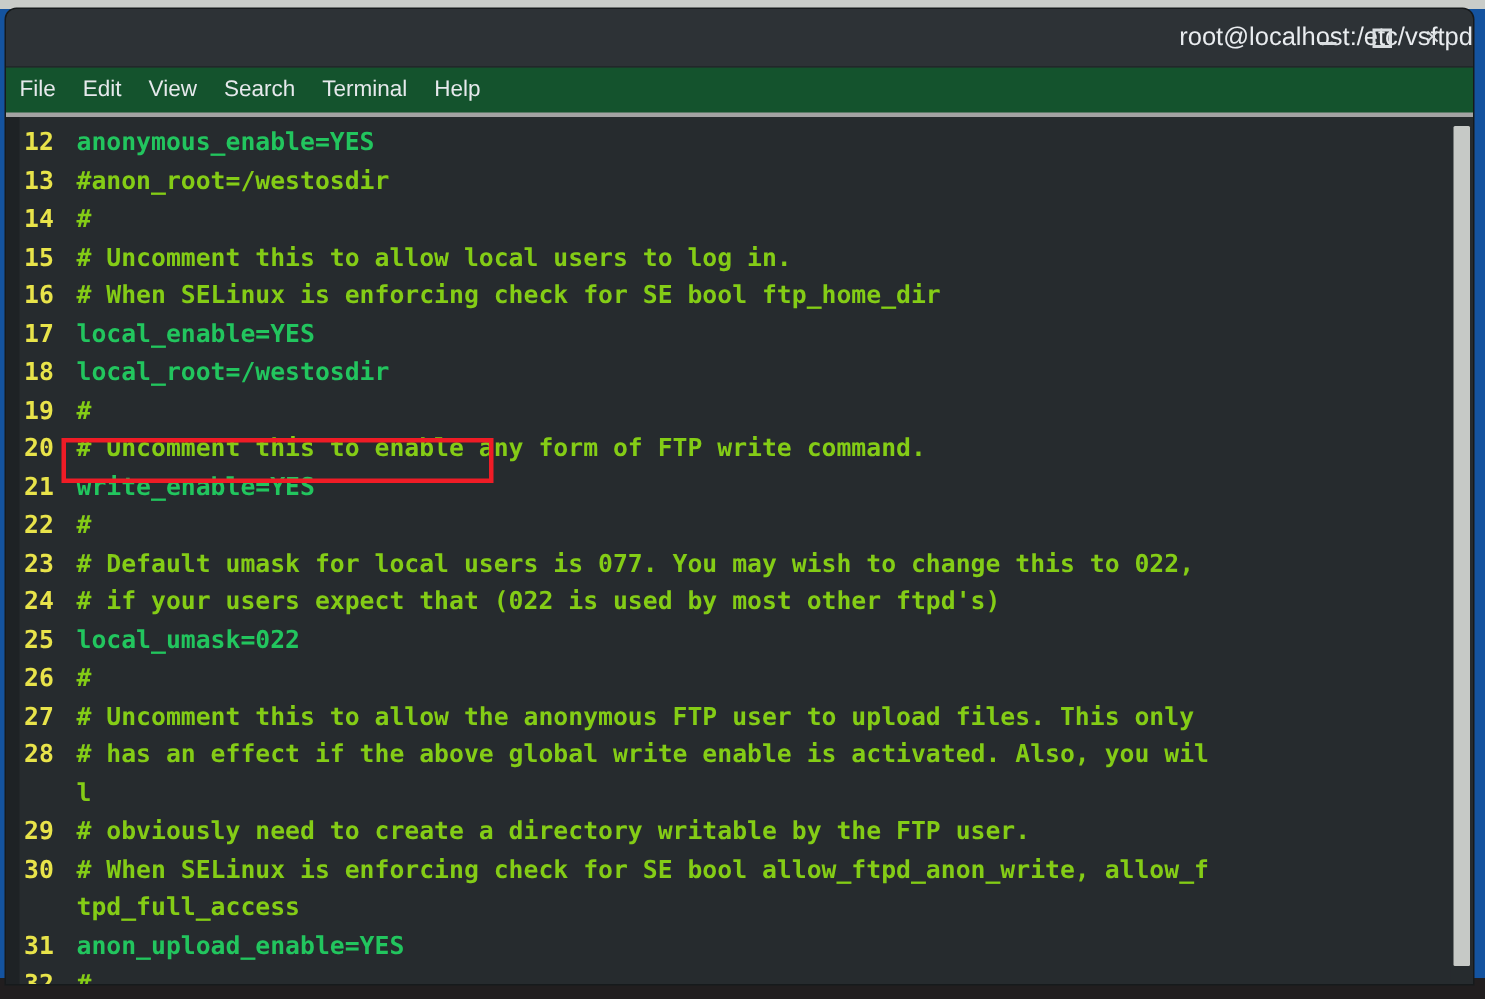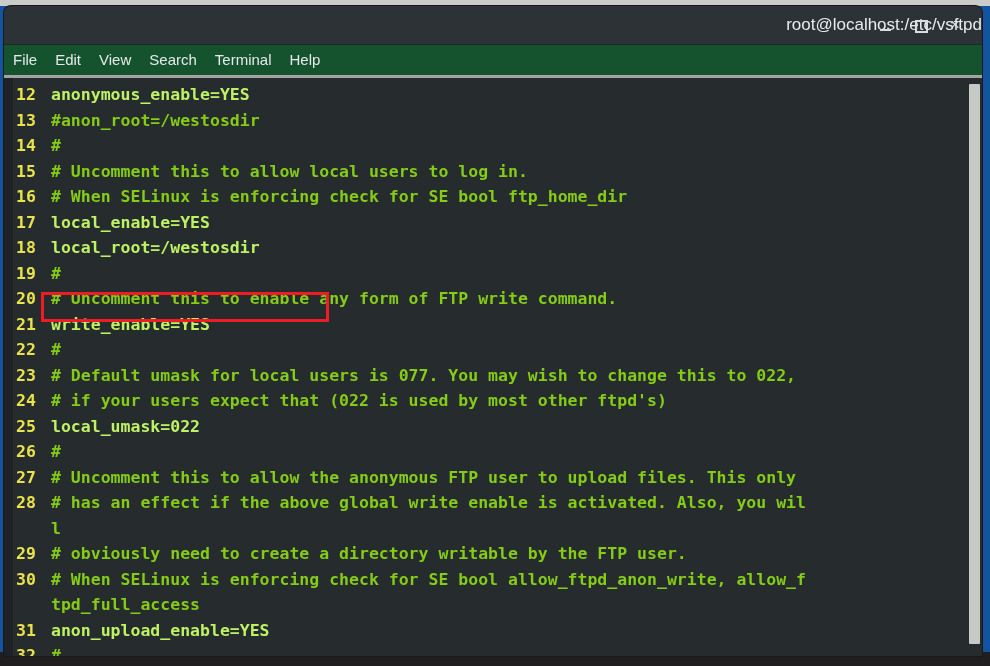--- a/index.html
+++ b/index.html
@@ -148,21 +148,21 @@
     left: 12px;
     width: 26px;
     color: #e8e34a;
     font-weight: bold;
   }
   .ltext {
     position: absolute;
     left: 47px;
   }
   .c-comment { color: #84cc16; font-weight: bold; }
-  .c-code    { color: #bef264; font-weight: bold; }
+  .c-code    { color: #22c55e; font-weight: bold; }
 
   
   #redbox {
     position: absolute;
     left: 37px;
     top: 214px;
     width: 288px;
     height: 30px;
     border: 3px solid #ef1c26;
     box-sizing: border-box;

